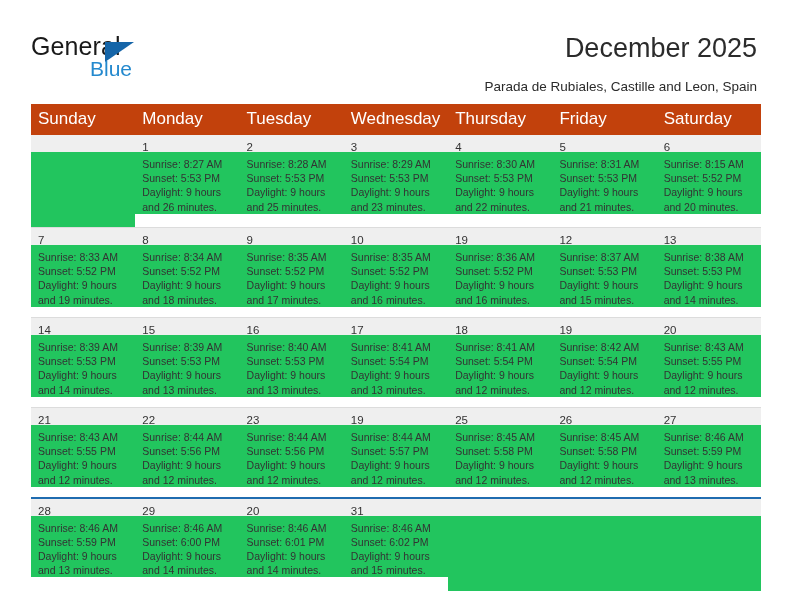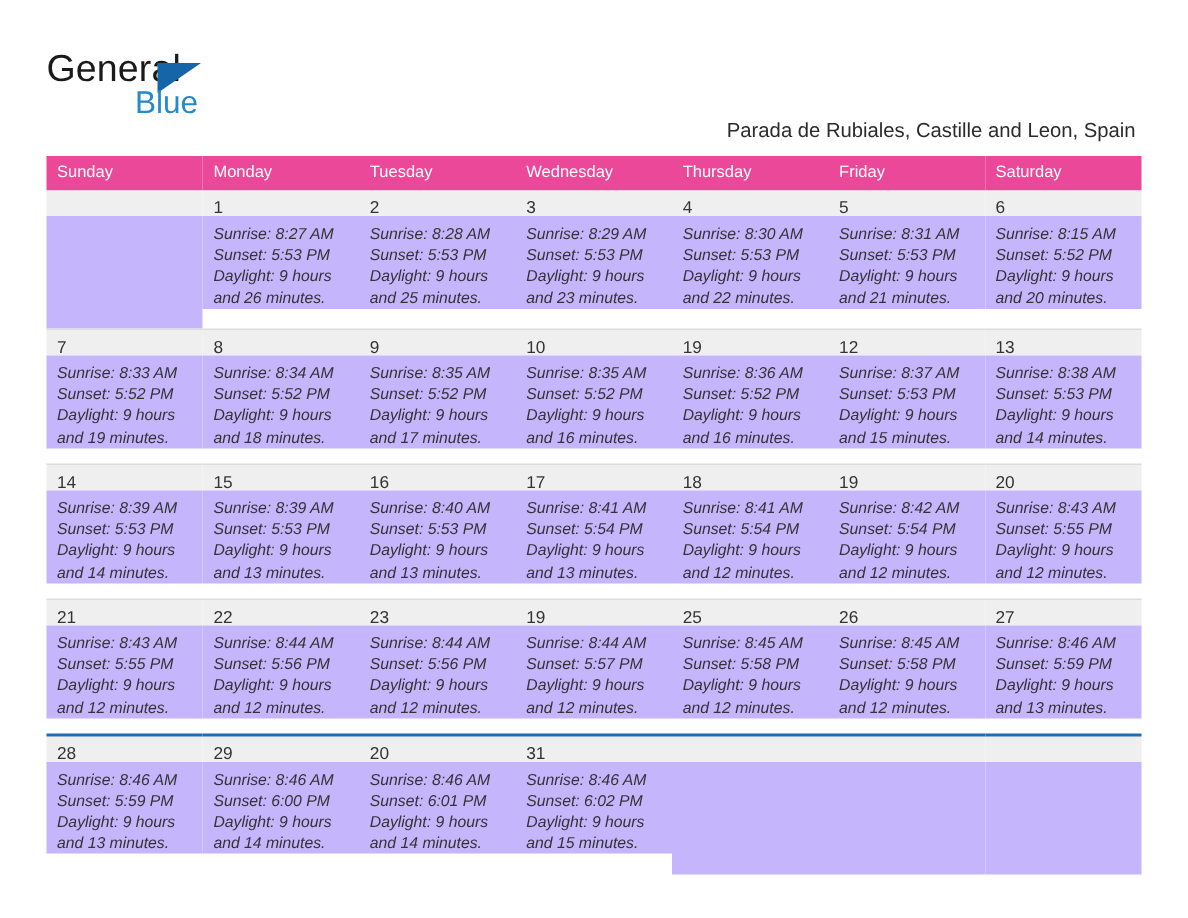--- a/index.html
+++ b/index.html
@@ -88,23 +88,23 @@
     left: 31px;
     top: 104px;
     width: 730px;
   }
   table.cal {
     width: 730px;
     border-collapse: collapse;
     table-layout: fixed;
   }
   table.cal th {
-    background: #ec4899;
+    background: #c2410c;
     color: #ffffff;
-    font-size: 11px;
+    font-size: 17px;
     font-weight: normal;
     text-align: left;
     padding: 5px 0 6px 7px;
     height: 12px;
     box-sizing: border-box;
   }
   td.day {
     vertical-align: top;
     padding: 0;
     height: 90px;
@@ -126,22 +126,21 @@
     padding: 2px 0 0 7px;
     box-sizing: border-box;
   }
   .daynum {
     font-size: 11.5px;
     color: #333333;
     line-height: 14px;
   }
   .cellbody {
     padding: 5px 6px 0 7px;
-    background: #c4b5fd;
-    font-style: italic;
+    background: #22c55e;
   }
   .cellbody .line {
     font-size: 10.5px;
     line-height: 14.2px;
     color: #333333;
     white-space: nowrap;
   }
   td.empty .cellbody { height: 70px; }
 </style>
 </head>
@@ -150,20 +149,21 @@
 <div class="page">
 
   <div class="header">
 
     <div class="logo">
       <span class="logo-general">General</span>
       <span class="logo-tri"></span>
       <span class="logo-blue">Blue</span>
     </div>
 
+    <div class="title">December 2025</div>
     <div class="subtitle">Parada de Rubiales, Castille and Leon, Spain</div>
   </div>
 
   <div class="calendar">
     <table class="cal">
       <thead>
         <tr id="weekday-row">
             <th>Sunday</th>
             <th>Monday</th>
             <th>Tuesday</th>

